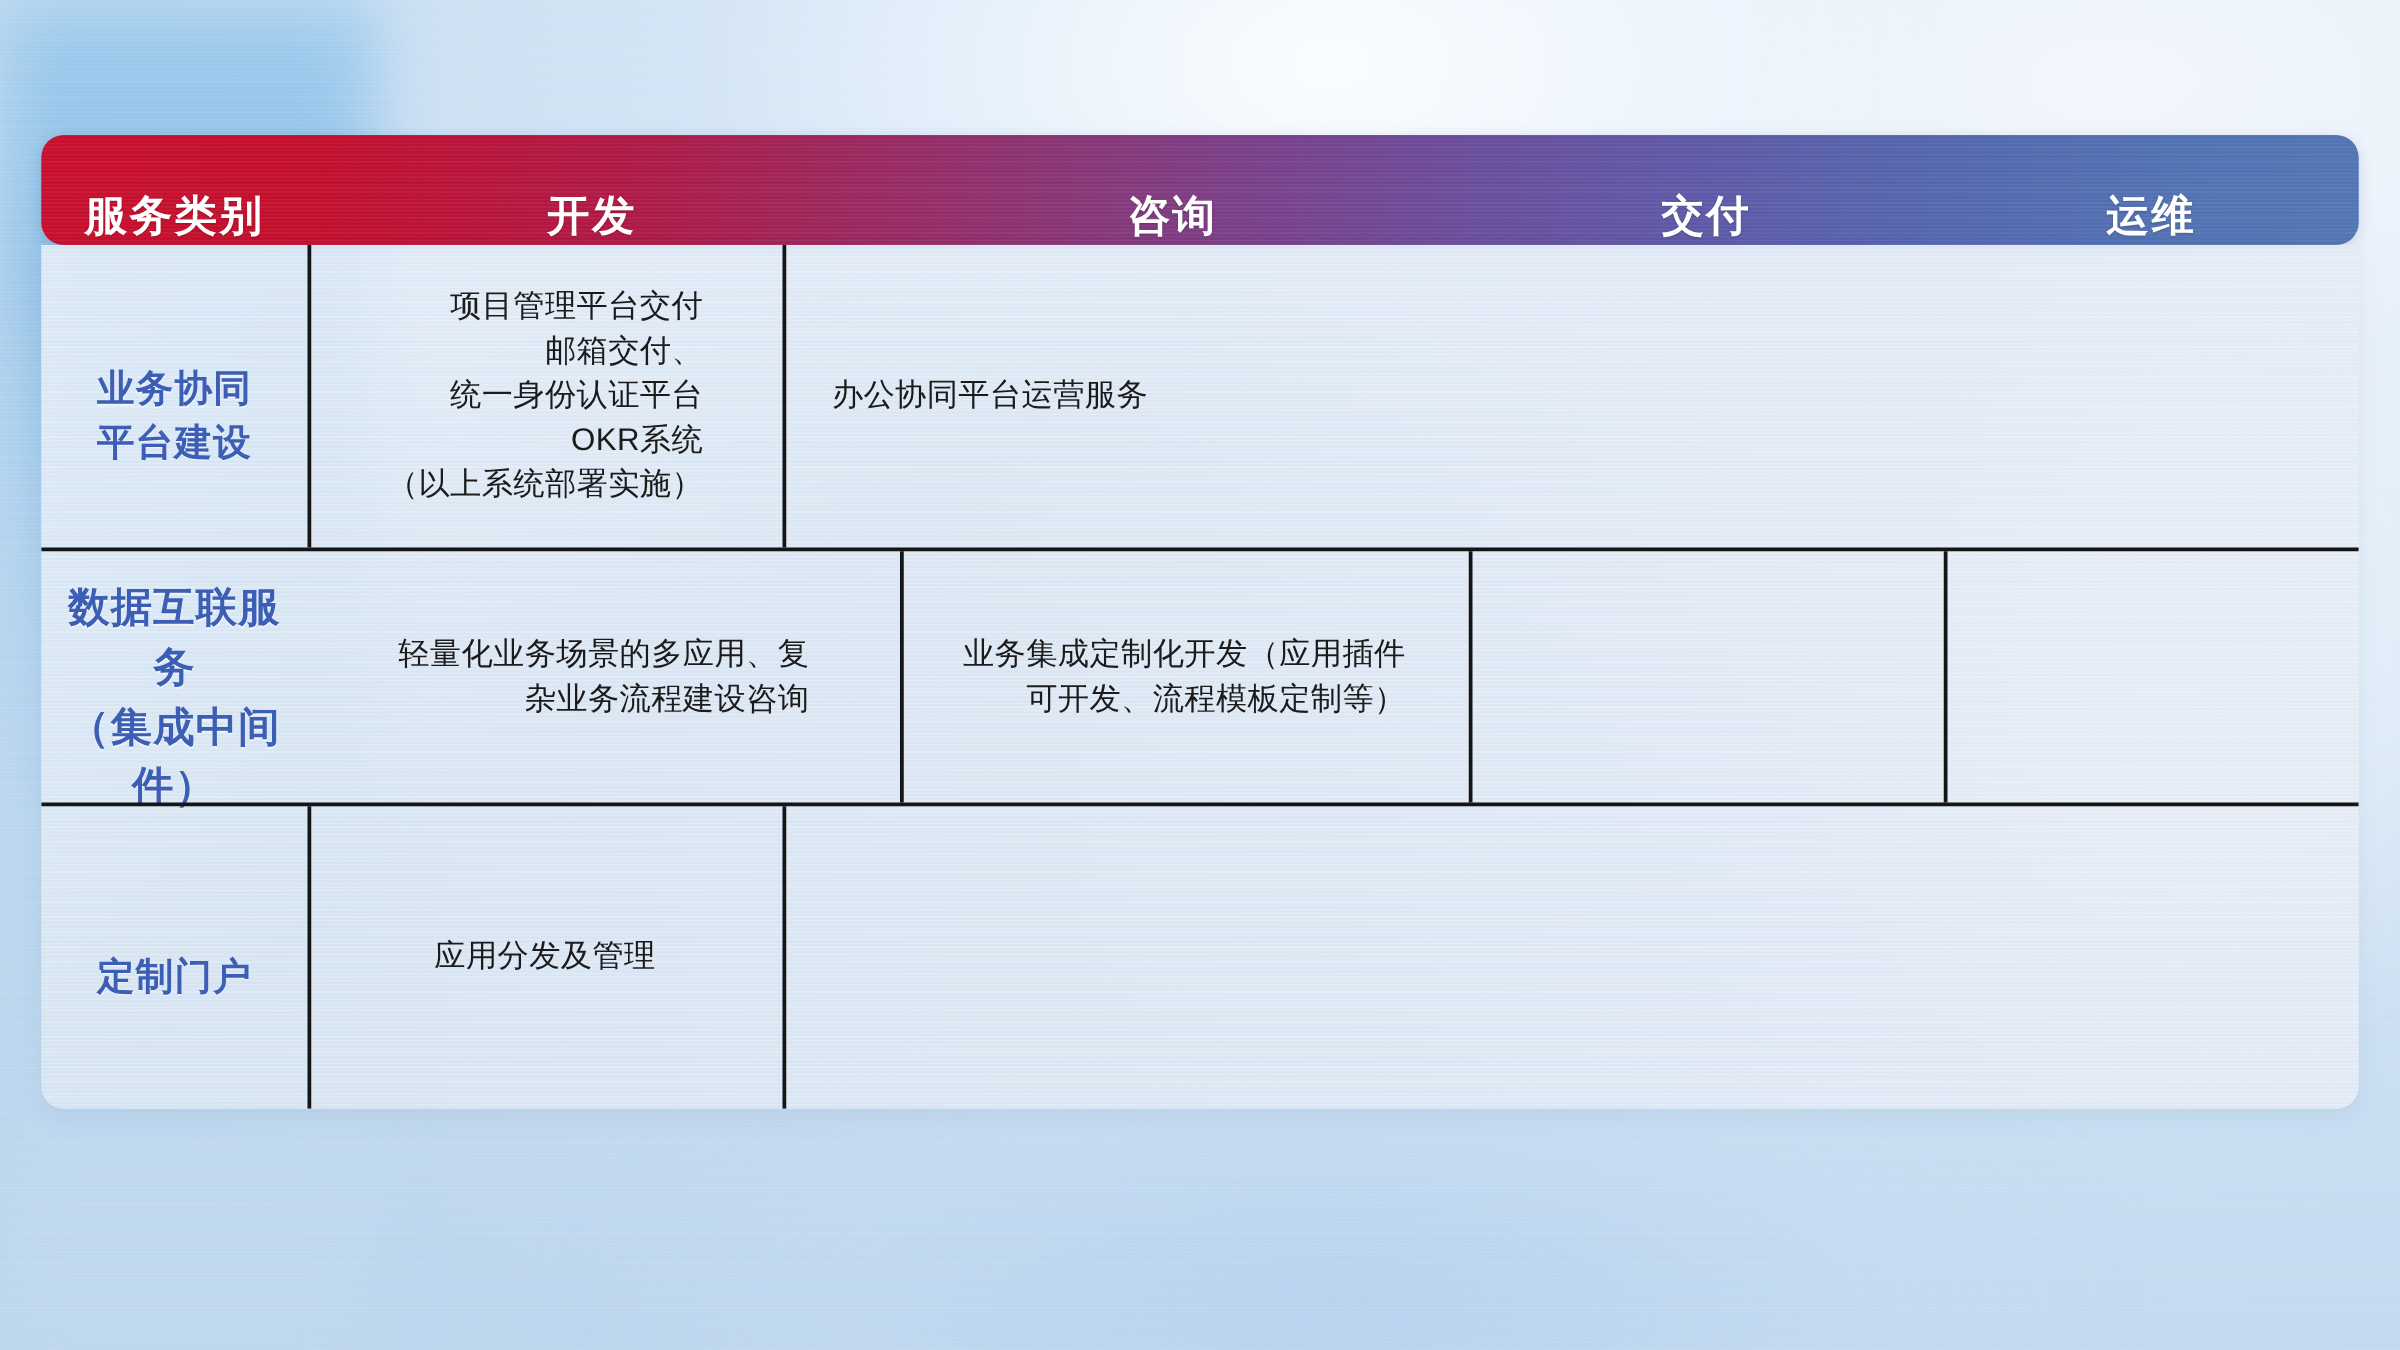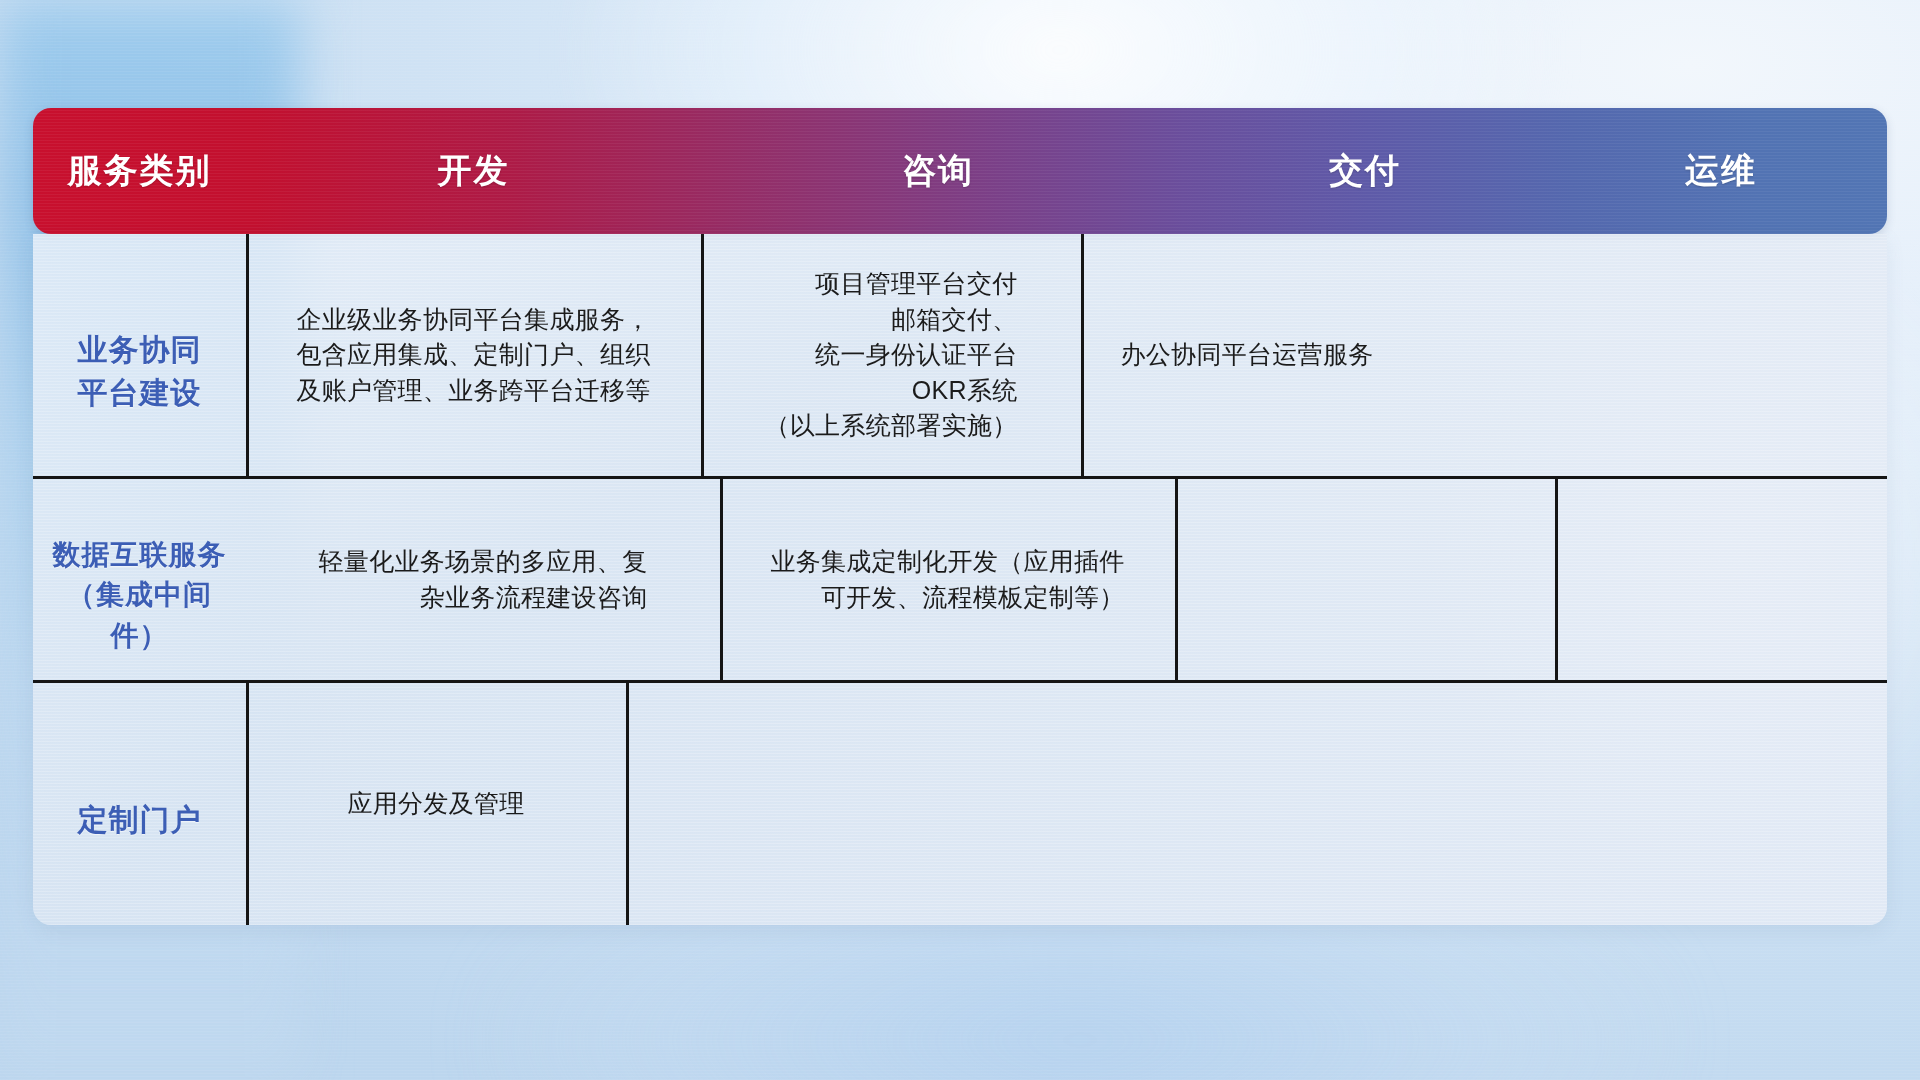--- a/index.html
+++ b/index.html
@@ -48,24 +48,24 @@
       repeating-linear-gradient(0deg, rgba(255,255,255,.35) 0 1px, rgba(0,0,0,0) 1px 3px),
       repeating-linear-gradient(90deg, rgba(120,150,185,.25) 0 1px, rgba(0,0,0,0) 1px 3px);
   }
 
   
   #table-wrap{
     position:absolute;
     left:33px; top:108px; width:1854px;
   }
   #table-header{
-    height:126px;
+    height:88px;
     border-radius:18px;
     display:flex;
-    align-items:center;
+    align-items:flex-end;
     position:relative;
     overflow:hidden;
     background:linear-gradient(90deg,
       #c8102e 0%,
       #c2102f 12%,
       #ad1b47 26%,
       #91306b 40%,
       #7a4088 52%,
       #6a4e9c 62%,
       #5e5aa8 72%,
@@ -133,21 +133,21 @@
     color:#3c5eb5;
     font-size:30px;
     font-weight:700;
     line-height:1.45;
     text-align:center;
     white-space:pre-line;
     letter-spacing:1px;
     text-shadow:0 1px 1px rgba(255,255,255,.6);
     margin-top:32px;
   }
-  .cat.wide{ font-size:28px; }
+  .cat.wide{ font-size:33px; }
 
   .body-text{
     color:#1b1b1b;
     font-size:25px;
     line-height:1.42;
     text-align:right;
     white-space:pre-line;
     letter-spacing:.3px;
   }
 
@@ -182,25 +182,20 @@
     <div class="hdr-cell c4">运维</div>
   </div>
 
   <div id="table-body">
 
     <div class="row r0">
       <div class="cell c0">
         <span class="cat">业务协同
 平台建设</span>
       </div>
-      <div class="cell c2 with-rule">
-        <span class="body-text">企业级业务协同平台集成服务，
-包含应用集成、定制门户、组织
-及账户管理、业务跨平台迁移等</span>
-      </div>
       <div class="cell c3 with-rule">
         <span class="body-text">项目管理平台交付
 邮箱交付、
 统一身份认证平台
 OKR系统
 （以上系统部署实施）</span>
       </div>
       <div class="cell c4 with-rule">
         <span class="body-text">办公协同平台运营服务</span>
       </div>

